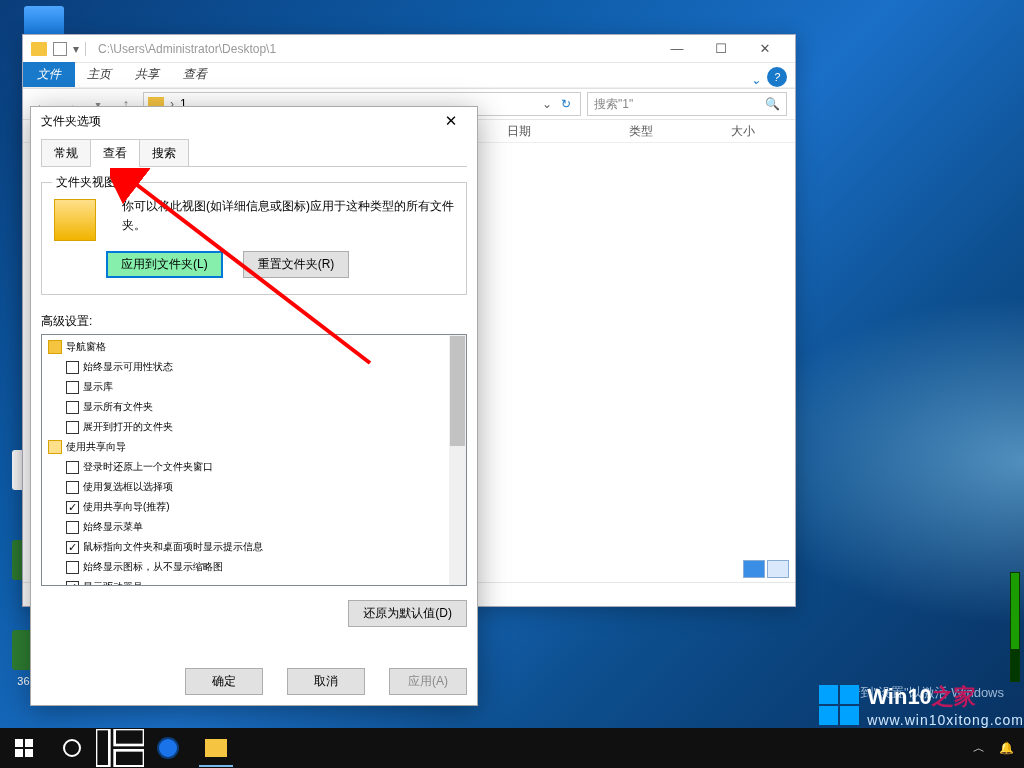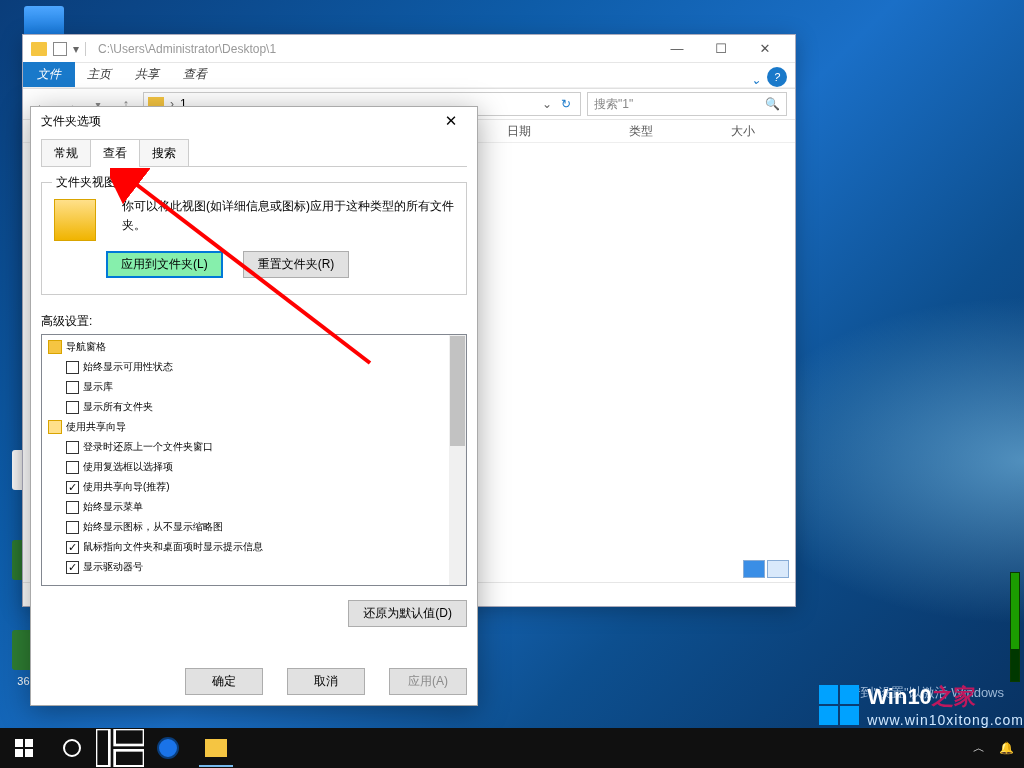--- a/index.html
+++ b/index.html
@@ -220,20 +220,24 @@
               <span>始终显示可用性状态</span>
             </div>
             <div class="node lvl1">
               <span class="chk "></span>
               <span>显示库</span>
             </div>
             <div class="node lvl1">
               <span class="chk "></span>
               <span>显示所有文件夹</span>
             </div>
+            <div class="node lvl1">
+              <span class="chk "></span>
+              <span>展开到打开的文件夹</span>
+            </div>
             <div class="node">
               <span class="ico-ff"></span>
               <span>使用共享向导</span>
             </div>
             <div class="node lvl1">
               <span class="chk "></span>
               <span>登录时还原上一个文件夹窗口</span>
             </div>
             <div class="node lvl1">
               <span class="chk "></span>
@@ -241,26 +245,26 @@
             </div>
             <div class="node lvl1">
               <span class="chk checked"></span>
               <span>使用共享向导(推荐)</span>
             </div>
             <div class="node lvl1">
               <span class="chk "></span>
               <span>始终显示菜单</span>
             </div>
             <div class="node lvl1">
-              <span class="chk "></span>
-              <span>始终显示图标，从不显示缩略图</span>
-            </div>
-            <div class="node lvl1">
               <span class="chk checked"></span>
               <span>鼠标指向文件夹和桌面项时显示提示信息</span>
+            </div>
+            <div class="node lvl1">
+              <span class="chk "></span>
+              <span>始终显示图标，从不显示缩略图</span>
             </div>
             <div class="node lvl1">
               <span class="chk checked"></span>
               <span>显示驱动器号</span>
             </div>
           </div>
       </div>
 
       <div class="restore-row">
         <div class="btn">还原为默认值(D)</div>

